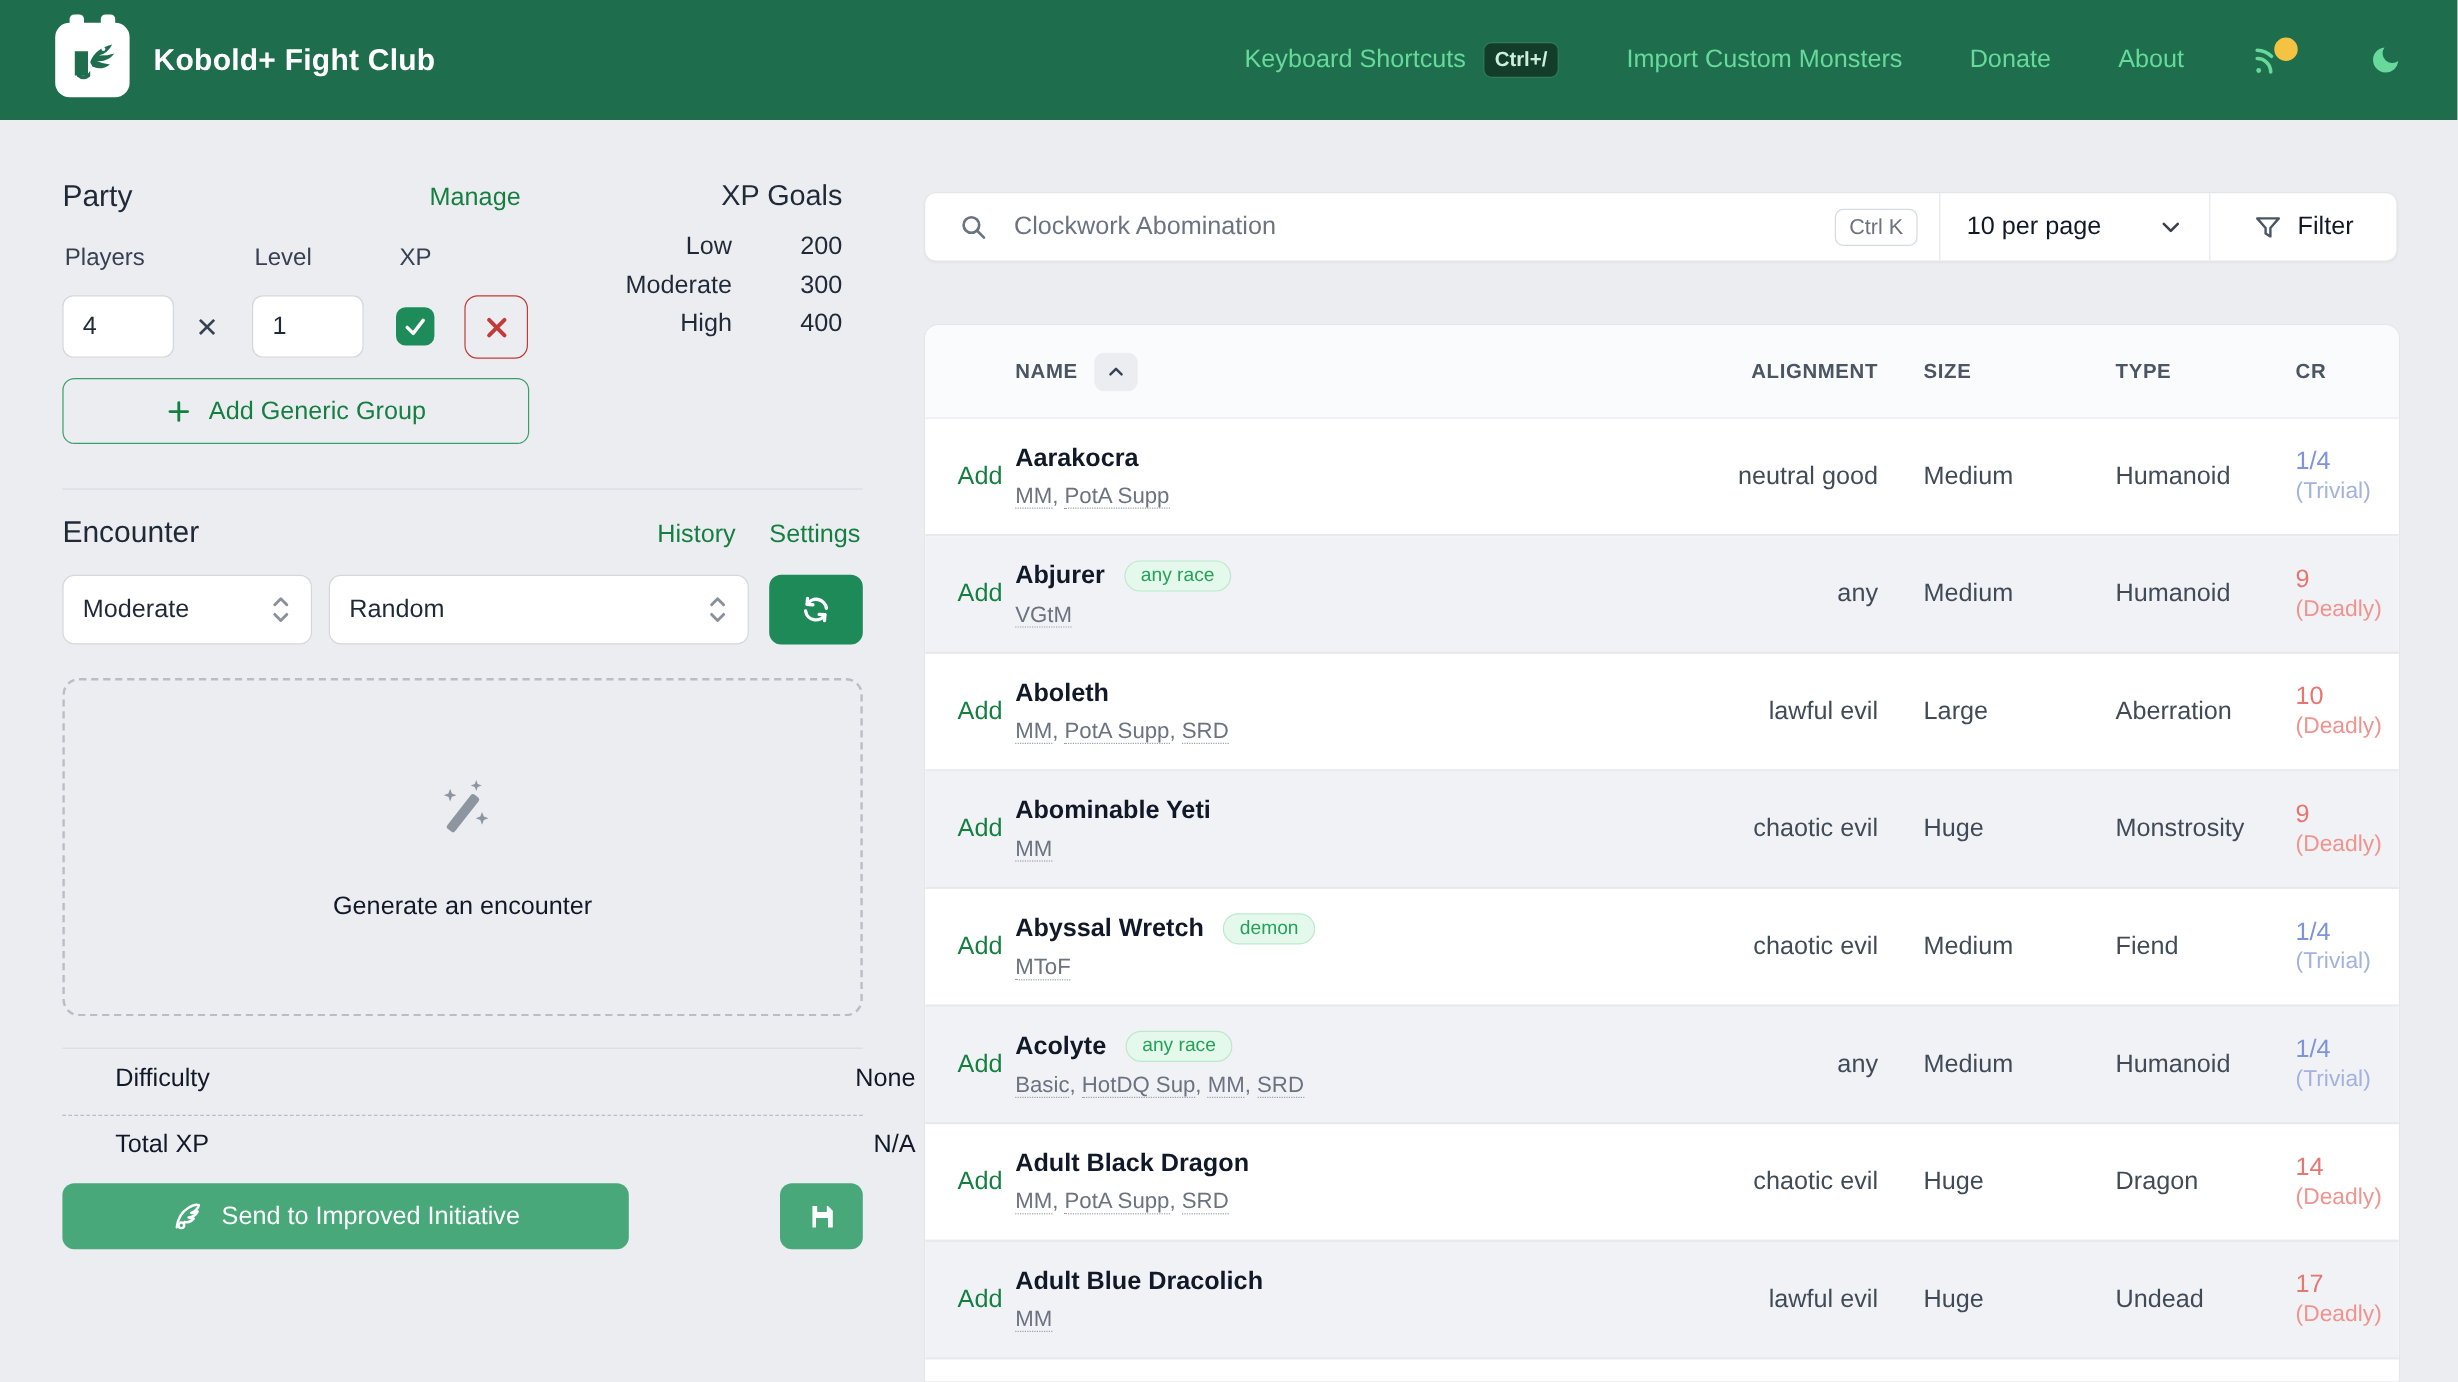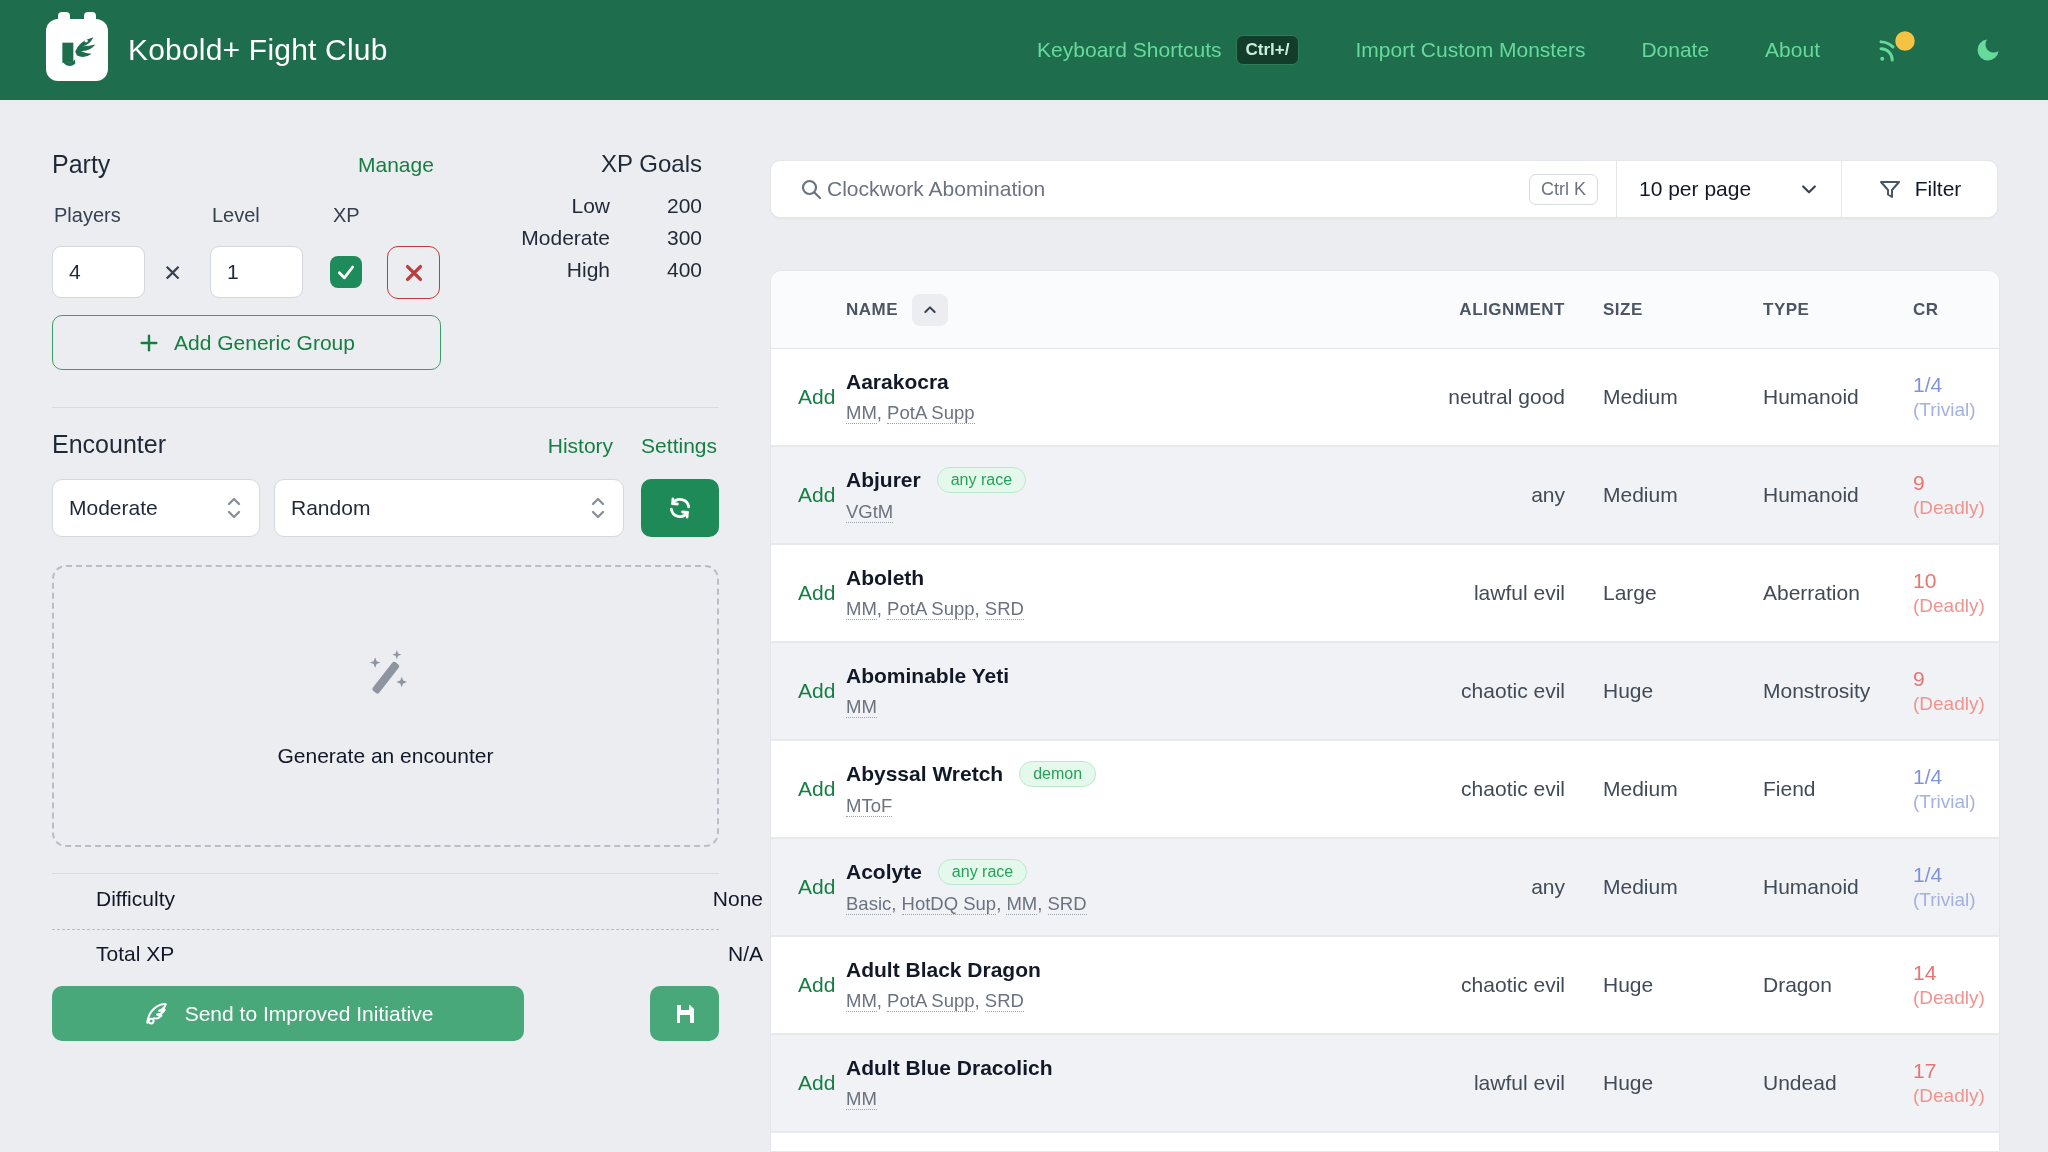--- a/index.html
+++ b/index.html
@@ -6,21 +6,21 @@
   html,body { width:2048px; height:1152px; }
   body {
     font-family:"Liberation Sans","DejaVu Sans",sans-serif;
     background:#ecedf1; color:#111827; overflow:hidden; position:relative;
   }
   
   .topbar { height:100px; background:#1e6e4e; display:flex; align-items:center; padding:0 46px; }
   .logo { width:62px; height:62px; background:#fff; border-radius:12px; position:relative; flex:0 0 auto; display:flex; align-items:center; justify-content:center; }
   .logo:before, .logo:after { content:""; position:absolute; top:-7px; width:12px; height:14px; background:#fff; border-radius:4px; }
   .logo:before { left:12px; } .logo:after { right:12px; }
-  .app-title { color:#fff; font-size:30px; font-weight:normal; margin-left:20px; letter-spacing:.2px; }
+  .app-title { color:#fff; font-size:25px; font-weight:bold; margin-left:20px; letter-spacing:.2px; }
   .nav { margin-left:auto; display:flex; align-items:center; gap:56px; }
   .nav-link { color:#67d99b; font-size:21px; font-weight:500; display:flex; align-items:center; gap:14px; cursor:pointer; }
   .kbd-dark { background:#143c2b; border:1px solid #2e7d57; color:#cdeeda; font-size:17px; padding:4px 9px; border-radius:7px; font-weight:bold; }
   .icon-btn { display:flex; align-items:center; cursor:pointer; position:relative; }
   
   .left-panel { position:absolute; left:52px; top:150px; width:667px; height:900px; }
   .abs { position:absolute; }
   .h1 { font-size:25px; font-weight:500; color:#1f2937; }
   .green-link { color:#157f42; font-size:21px; font-weight:500; cursor:pointer; }
   .field-label { font-size:20px; color:#374151; }
@@ -37,21 +37,21 @@
   .select { height:58px; background:#fff; border:1px solid #d4d7dc; border-radius:10px; display:flex; align-items:center; justify-content:space-between; padding:0 16px; font-size:21px; color:#1f2937; cursor:pointer; }
   .refresh-btn { width:78px; height:58px; background:#1d8a57; border:none; border-radius:10px; display:flex; align-items:center; justify-content:center; cursor:pointer; }
   .dash-box { width:667px; height:282px; border:2px dashed #b9bdc6; border-radius:14px; display:flex; flex-direction:column; align-items:center; justify-content:center; gap:42px; }
   .dash-box .gen-label { font-size:21px; color:#111827; }
   .stat-row { display:flex; justify-content:space-between; width:667px; font-size:21px; color:#111827;margin-left:44px; }
   .dashed-divider { width:667px; border-top:1.5px dashed #b9bdc6; }
   .send-btn { width:472px; height:55px; background:#48a87a; border:none; border-radius:10px; color:#fff; font-size:21px; font-weight:500; display:flex; align-items:center; justify-content:center; gap:16px; cursor:pointer; font-family:inherit; }
   .save-btn { width:69px; height:55px; background:#48a87a; border:none; border-radius:10px; display:flex; align-items:center; justify-content:center; cursor:pointer; }
   
   .toolbar { position:absolute; left:770px; top:160px; width:1228px; height:58px; background:#fff; border:1px solid #e4e6ea; border-radius:10px; display:flex; align-items:stretch; box-shadow:0 1px 2px rgba(0,0,0,.04); }
-  .search-sec { flex:1; display:flex; align-items:center; padding:0 18px 0 28px; gap:4px; }
+  .search-sec { flex:1; display:flex; align-items:center; padding:0 18px 0 28px; gap:22px; }
   .search-input { flex:1; border:none; outline:none; font-size:21px; color:#374151; font-family:inherit; background:transparent; }
   .search-input::placeholder { color:#6b7280; opacity:1; }
   .kbd-light { border:1px solid #d7dade; border-radius:7px; color:#6b7280; font-size:18px; padding:4px 11px; background:#fff;margin-left:28px; }
   .tb-sep { width:1px; background:#e4e6ea; }
   .perpage-sec { width:224px; display:flex; align-items:center; justify-content:space-between; padding:0 22px; font-size:21px; color:#111827; cursor:pointer; }
   .filter-sec { width:155px; display:flex; align-items:center; justify-content:center; gap:13px; font-size:21px; color:#111827; cursor:pointer; }
   
   .table-card { position:absolute; left:770px; top:270px; width:1230px; height:882px; background:#fff; border:1px solid #e4e6ea; border-radius:12px 12px 0 0; overflow:hidden; }
   .thead { height:78px; background:#fafbfc; border-bottom:1px solid #e5e7eb; display:grid; grid-template-columns:48px 1fr 190px 170px 160px 104px; align-items:center; padding-left:27px; font-size:17px; font-weight:bold; color:#4b5563; letter-spacing:.03em; }
   .th-name { display:flex; align-items:center; gap:14px; cursor:pointer; }

